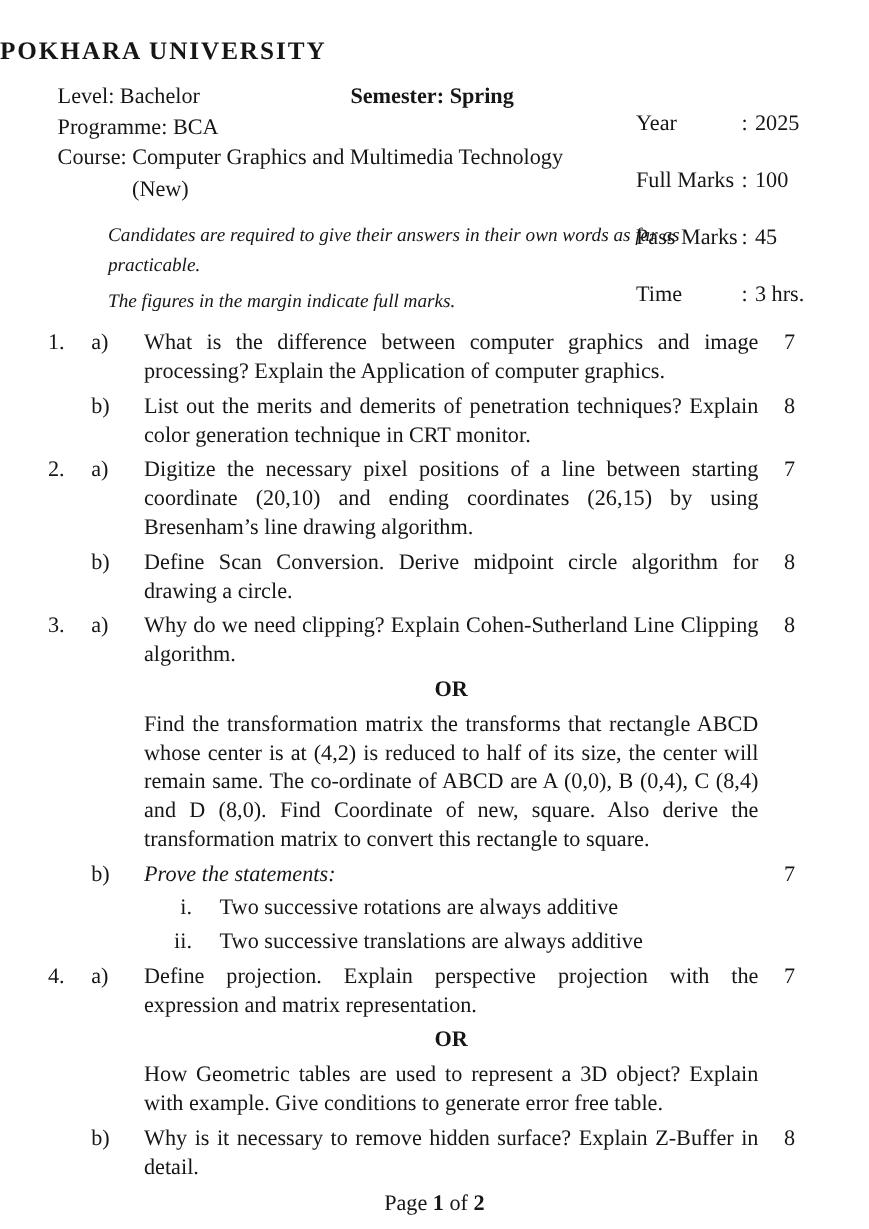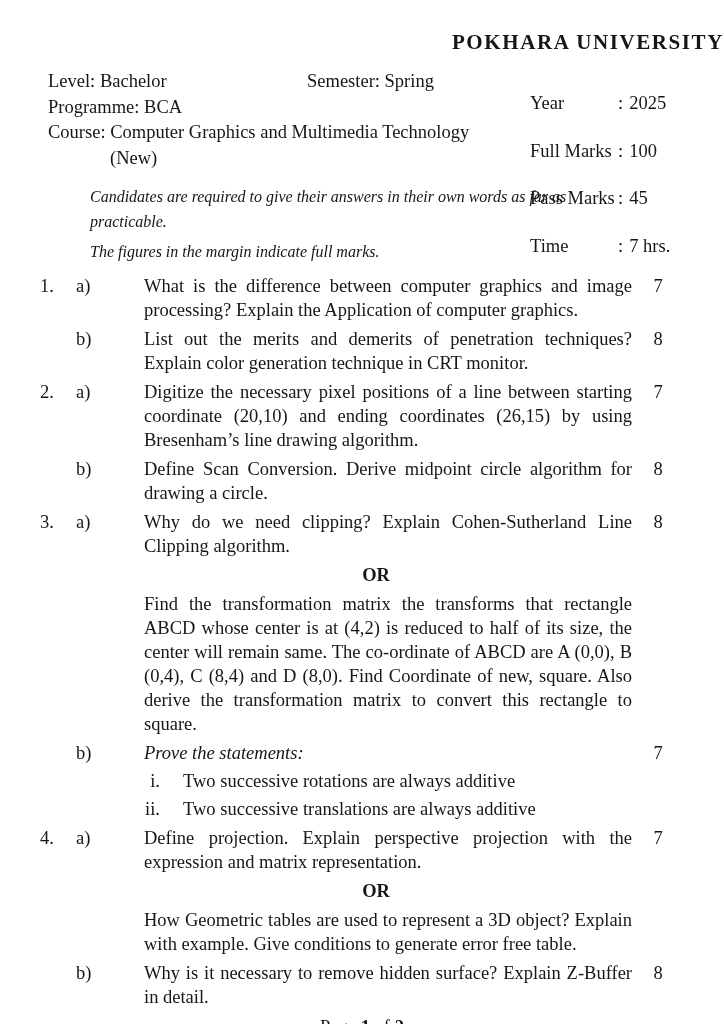--- a/index.html
+++ b/index.html
@@ -7,35 +7,35 @@
   body {
     width: 724px; height: 1024px;
     background: #ffffff;
     color: #161616;
     font-family: "Liberation Serif", "DejaVu Serif", serif;
     overflow: hidden;
     position: relative;
   }
   .page-title {
     margin-top: 30px;
-    text-align: right;
+    text-align: left;
     font-size: 21px;
     font-weight: 700;
     letter-spacing: 1.6px;
   }
   
   .exam-header {
     position: relative;
     margin: 14px 36px 0 48px;
     font-size: 18.5px;
     line-height: 25.5px;
     height: 102px;
   }
   .course-note { padding-left: 62px; }
-  .semester { position: absolute; left: 259px; top: 0; }
+  .semester { position: absolute; left: 244px; top: 0; font-weight: bold; }
   .meta { position: absolute; left: 482px; top: 0; }
   .meta-row { display: flex; margin-top: 22px; }
   .meta-label { width: 88px; flex: 0 0 88px; }
   .meta-sep { margin-right: 6px; }
   
   .instructions {
     margin: 13px 0 0 90px;
     width: 540px;
     font-style: italic;
     font-size: 16px;
@@ -48,21 +48,21 @@
     margin: 10px 0 0 40px;
     font-size: 18.5px;
     line-height: 24px;
   }
   .q-row {
     display: grid;
     grid-template-columns: 36px 44px 512px 52px;
     align-items: start;
     margin-bottom: 5px;
   }
-  .q-text p { text-align: justify; margin-left: 24px; }
+  .q-text p { text-align: justify; }
   .q-text p.nojust { text-align: left; font-style: italic; }
   .q-marks { text-align: center; }
   .or-text { text-align: center; font-weight: 700; }
   .sub-row { display: flex; margin-top: 4px; }
   .sub-num { width: 40px; flex: 0 0 40px; text-align: right; }
   .sub-text { margin-left: 23px; text-align: right; }
   
   .page-footer {
     text-align: center;
     margin-top: 8px;
@@ -93,21 +93,21 @@
         <span class="meta-value">100</span>
       </div>
       <div class="meta-row">
         <span class="meta-label">Pass Marks</span>
         <span class="meta-sep">:</span>
         <span class="meta-value">45</span>
       </div>
       <div class="meta-row">
         <span class="meta-label">Time</span>
         <span class="meta-sep">:</span>
-        <span class="meta-value">7 hrs.</span>
+        <span class="meta-value">3 hrs.</span>
       </div>
     </div>
 </div>
 
 <div class="instructions">
   <div class="instr">Candidates are required to give their answers in their own words as far as practicable.</div>
   <div class="instr">The figures in the margin indicate full marks.</div>
 </div>
 
 <div class="questions">

